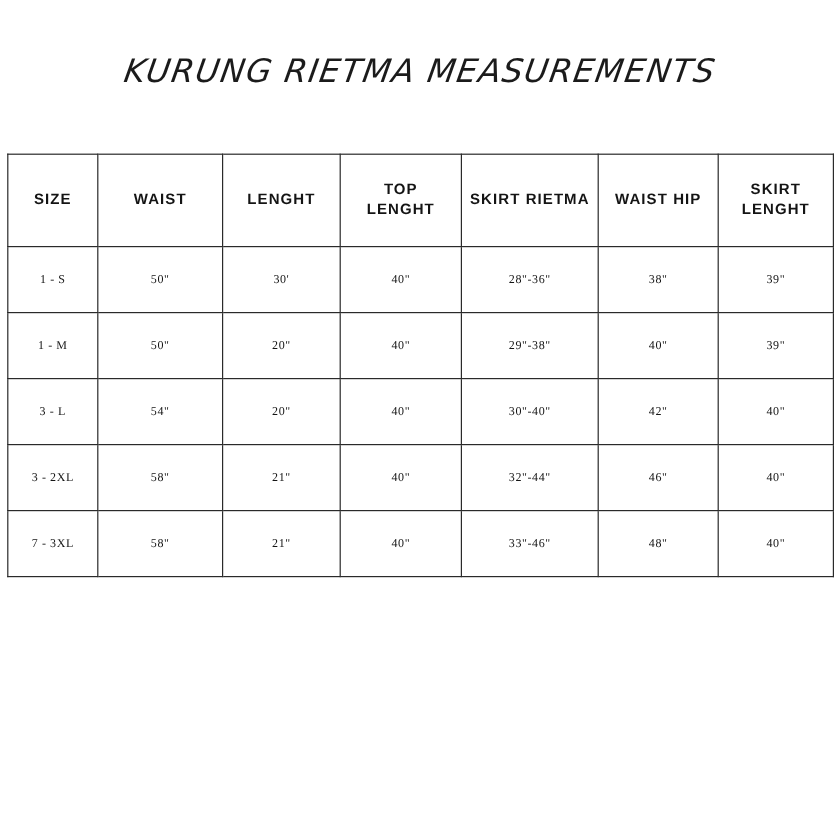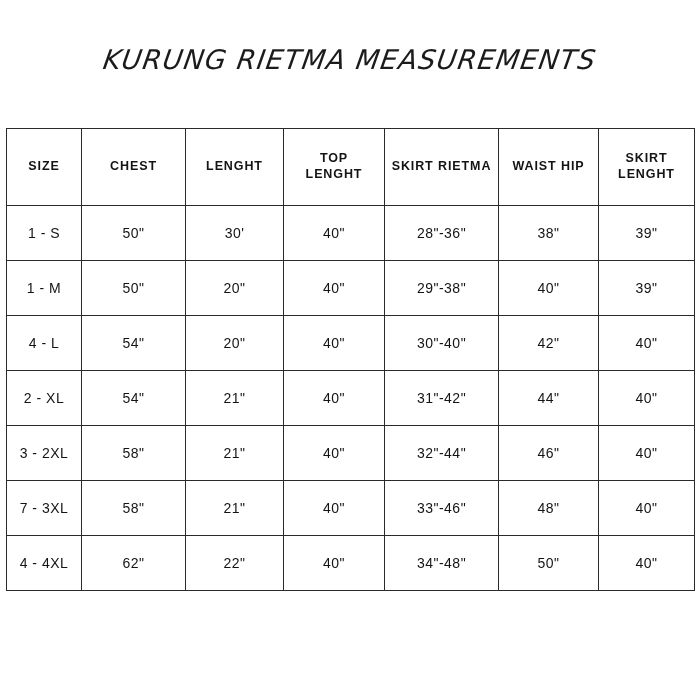--- a/index.html
+++ b/index.html
@@ -58,24 +58,25 @@
   table.size-chart th {
     height: 72px;
     font-size: 12.5px;
     font-weight: 700;
     letter-spacing: 0.9px;
     line-height: 1.25;
     padding: 2px 3px;
   }
   table.size-chart td {
     height: 50px;
-    font-size: 14px;
+    font-size: 10px;
     font-weight: 400;
     letter-spacing: 0.5px;
     padding: 2px 3px;
+    font-family: Liberation Serif, serif;
   }
   col.c0 { width: 75px; }
   col.c1 { width: 104px; }
   col.c2 { width: 98px; }
   col.c3 { width: 101px; }
   col.c4 { width: 114px; }
   col.c5 { width: 100px; }
   col.c6 { width: 96px; }
 </style>
 </head>
@@ -95,21 +96,21 @@
           <col class="c4">
           <col class="c5">
           <col class="c6">
       </colgroup>
       <thead>
         <tr>
           <th>
             <span>SIZE</span>
           </th>
           <th>
-            <span>CHEST</span>
+            <span>WAIST</span>
           </th>
           <th>
             <span>LENGHT</span>
           </th>
           <th>
             <span>TOP</span><br>
             <span>LENGHT</span>
           </th>
           <th>
             <span>SKIRT RIETMA</span>
@@ -136,61 +137,43 @@
         <tr>
           <td>1 - M</td>
           <td>50"</td>
           <td>20"</td>
           <td>40"</td>
           <td>29"-38"</td>
           <td>40"</td>
           <td>39"</td>
         </tr>
         <tr>
-          <td>4 - L</td>
+          <td>3 - L</td>
           <td>54"</td>
           <td>20"</td>
           <td>40"</td>
           <td>30"-40"</td>
           <td>42"</td>
-          <td>40"</td>
-        </tr>
-        <tr>
-          <td>2 - XL</td>
-          <td>54"</td>
-          <td>21"</td>
-          <td>40"</td>
-          <td>31"-42"</td>
-          <td>44"</td>
           <td>40"</td>
         </tr>
         <tr>
           <td>3 - 2XL</td>
           <td>58"</td>
           <td>21"</td>
           <td>40"</td>
           <td>32"-44"</td>
           <td>46"</td>
           <td>40"</td>
         </tr>
         <tr>
           <td>7 - 3XL</td>
           <td>58"</td>
           <td>21"</td>
           <td>40"</td>
           <td>33"-46"</td>
           <td>48"</td>
           <td>40"</td>
         </tr>
-        <tr>
-          <td>4 - 4XL</td>
-          <td>62"</td>
-          <td>22"</td>
-          <td>40"</td>
-          <td>34"-48"</td>
-          <td>50"</td>
-          <td>40"</td>
-        </tr>
       </tbody>
     </table>
   </div>
 
 </div>
 
 </body></html>

